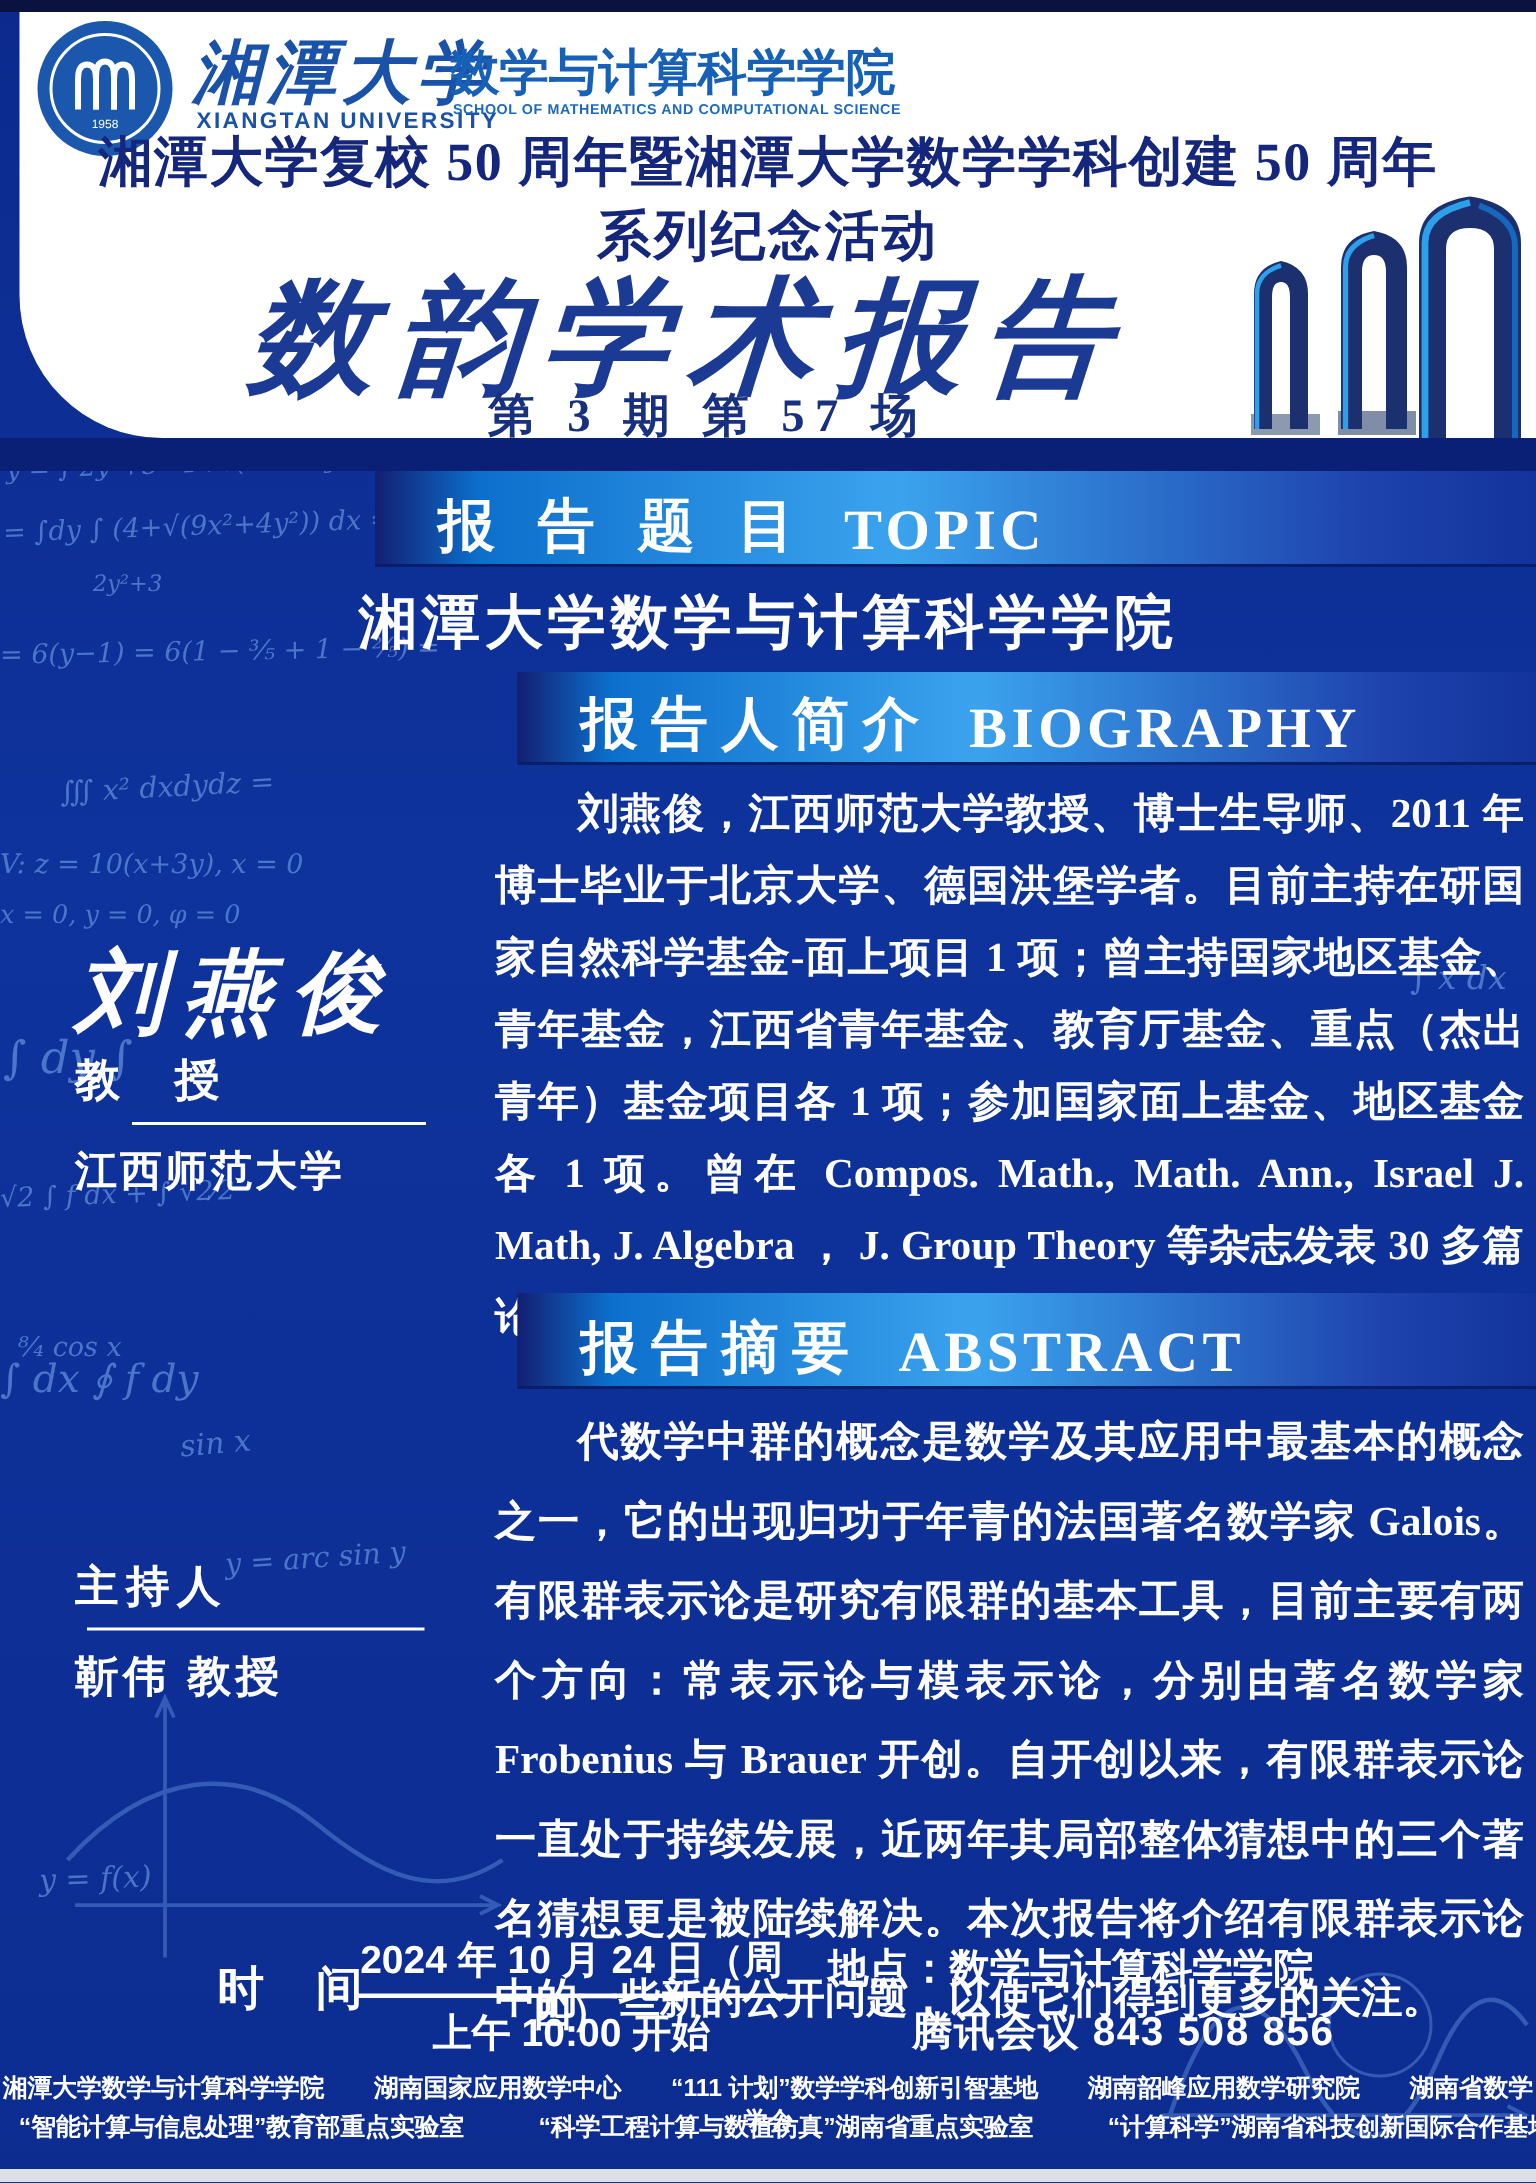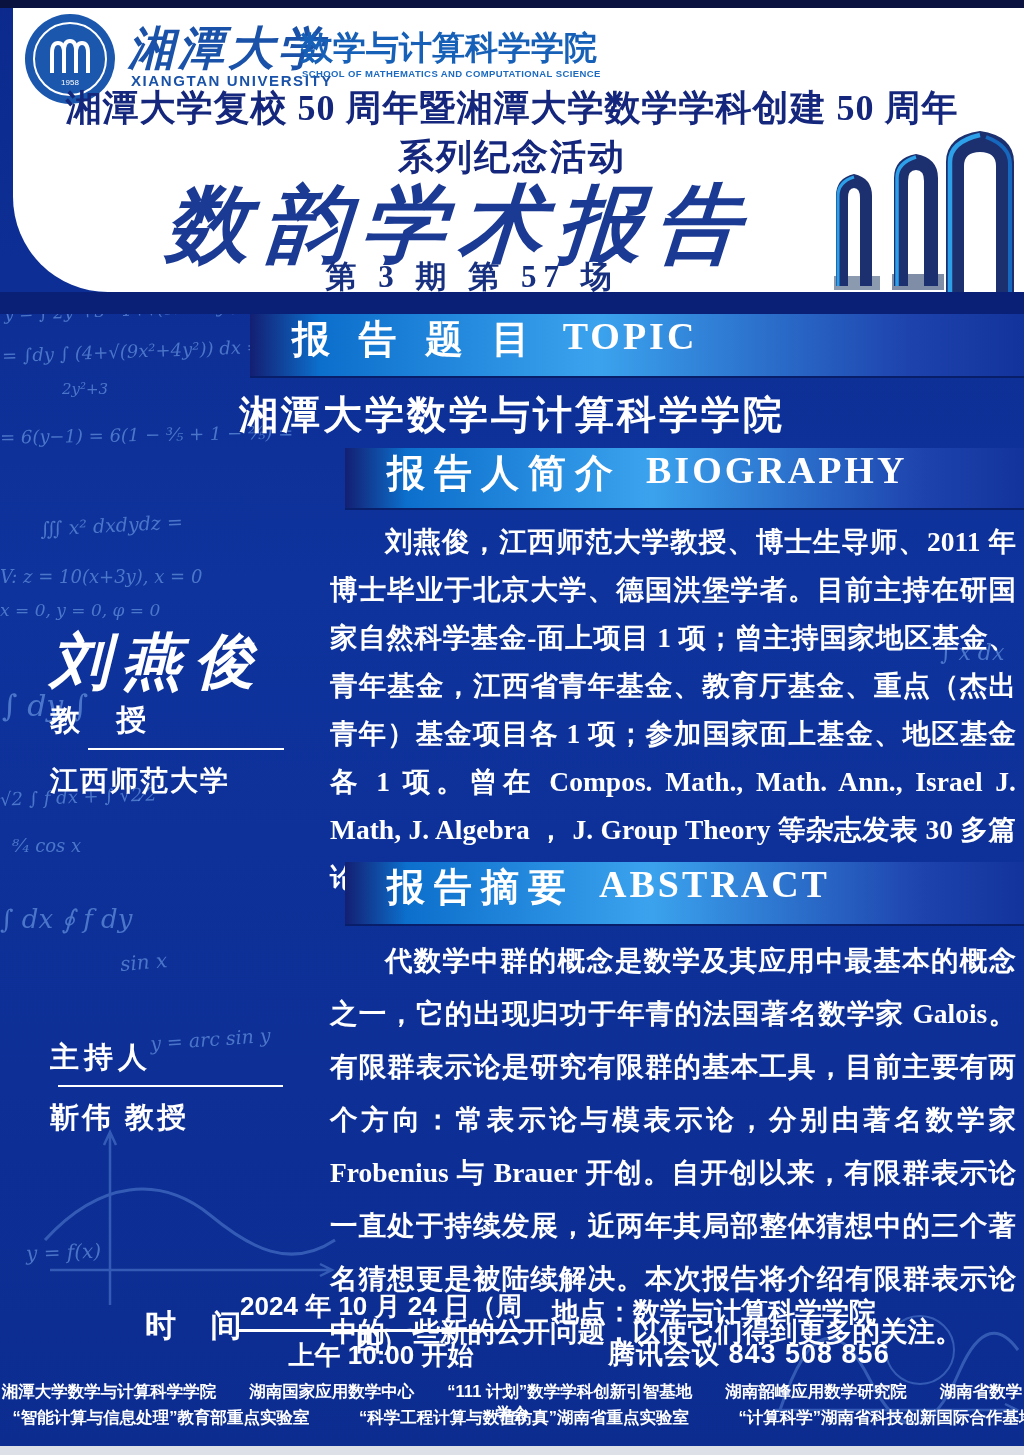--- a/index.html
+++ b/index.html
@@ -29,21 +29,21 @@
   .series-title { left:0; top:168px; width:920px; text-align:center; font-family:"Liberation Serif",serif;
               font-weight:900; font-style:italic; font-size:84px; color:#1b3a94;
               letter-spacing:14px; transform:skewX(-4deg); z-index:4;}
   .issue { left:12px; top:256px; width:920px; text-align:center; font-family:"Liberation Serif",serif;
            font-weight:700; font-size:31px; color:#17307f; letter-spacing:7px; z-index:4;}
   .logo-svg { left:24px; top:13px; z-index:4; }
   .gate-svg { right:2px; top:126px; z-index:5; }
 
   
   .dark-band { left:0; top:292px; width:100%; height:22px; background:#0a2076; z-index:1; }
-  .banner { display:flex; align-items:flex-start; z-index:4;
+  .banner { display:flex; align-items:flex-end; z-index:4;
     background:linear-gradient(90deg,#131f72 0%, #0c6fcc 9%, #3ba3ee 45%, #1e43ad 85%, #12339b 100%);
     box-shadow:0 2px 0 rgba(6,16,70,.55); }
   .banner-topic    { left:250px; top:314px; width:774px; height:62px; }
   .banner-bio      { left:345px; top:448px; width:679px; height:60px; }
   .banner-abstract { left:345px; top:862px; width:679px; height:62px; }
   .banner .cn { color:#fff; font-weight:700; font-size:38px; letter-spacing:9px; margin-left:42px; white-space:nowrap; }
   .banner .en { color:#fff; font-family:"Liberation Serif",serif; font-weight:700; font-size:38px;
                 letter-spacing:3px; margin-left:24px; white-space:nowrap; }
 
   .topic-title { left:0; top:388px; width:1024px; text-align:center; color:#fff; z-index:4;
@@ -94,21 +94,21 @@
 
   <span class="abs formula" style="left:4px;  top:300px; font-size:17px; transform:rotate(-2deg);">y = ∫ 2y²+3 · 1+√(9x²+4y²)</span>
   <span class="abs formula" style="left:2px;  top:340px; font-size:18px; transform:rotate(-2deg);">= ∫dy ∫ (4+√(9x²+4y²)) dx = −1</span>
   <span class="abs formula" style="left:62px; top:380px; font-size:15px;">2y²+3</span>
   <span class="abs formula" style="left:0px;  top:424px; font-size:18px; transform:rotate(-1deg);">= 6(y−1) = 6(1 − ⅗ + 1 − ⅖) =</span>
   <span class="abs formula" style="left:40px; top:514px; font-size:19px; transform:rotate(-3deg);">∭ x² dxdydz =</span>
   <span class="abs formula" style="left:0px;  top:566px; font-size:18px;">V:  z = 10(x+3y),  x = 0</span>
   <span class="abs formula" style="left:0px;  top:600px; font-size:17px;">x = 0,  y = 0,  φ = 0</span>
   <span class="abs formula" style="left:2px;  top:688px; font-size:30px;">∫ dy  ∫</span>
   <span class="abs formula" style="left:0px;  top:786px; font-size:18px; transform:rotate(-2deg);">√2  ∫ f dx + ∫ √2⁄2</span>
-  <span class="abs formula" style="left:12px; top:835px; font-size:18px;">⁸⁄₄    cos x</span>
+  <span class="abs formula" style="left:12px; top:888px; font-size:18px;">⁸⁄₄    cos x</span>
   <span class="abs formula" style="left:0px;  top:904px; font-size:26px;">∫ dx  ∮ f dy</span>
   <span class="abs formula" style="left:120px;top:950px; font-size:20px; transform:rotate(-5deg);">sin x</span>
   <span class="abs formula" style="left:26px; top:1240px;font-size:20px; transform:rotate(-2deg);">y = f(x)</span>
   <span class="abs formula" style="left:150px;top:1028px;font-size:19px; transform:rotate(-4deg);">y = arc sin y</span>
   <span class="abs formula" style="left:940px;top:640px; font-size:22px;">∫ x dx</span>
 
   <svg class="abs decor-svg" style="left:40px; top:1120px;" width="300" height="190" viewBox="0 0 300 190">
     <path d="M10,150 L290,150 M280,144 L292,150 L280,156" stroke="#6fa0e8" stroke-width="2.5" fill="none"></path>
     <path d="M70,185 L70,15 M64,25 L70,12 L76,25" stroke="#6fa0e8" stroke-width="2.5" fill="none"></path>
     <path d="M5,120 C60,60 120,55 170,95 C210,128 250,150 295,120" stroke="#6fa0e8" stroke-width="3" fill="none"></path>

